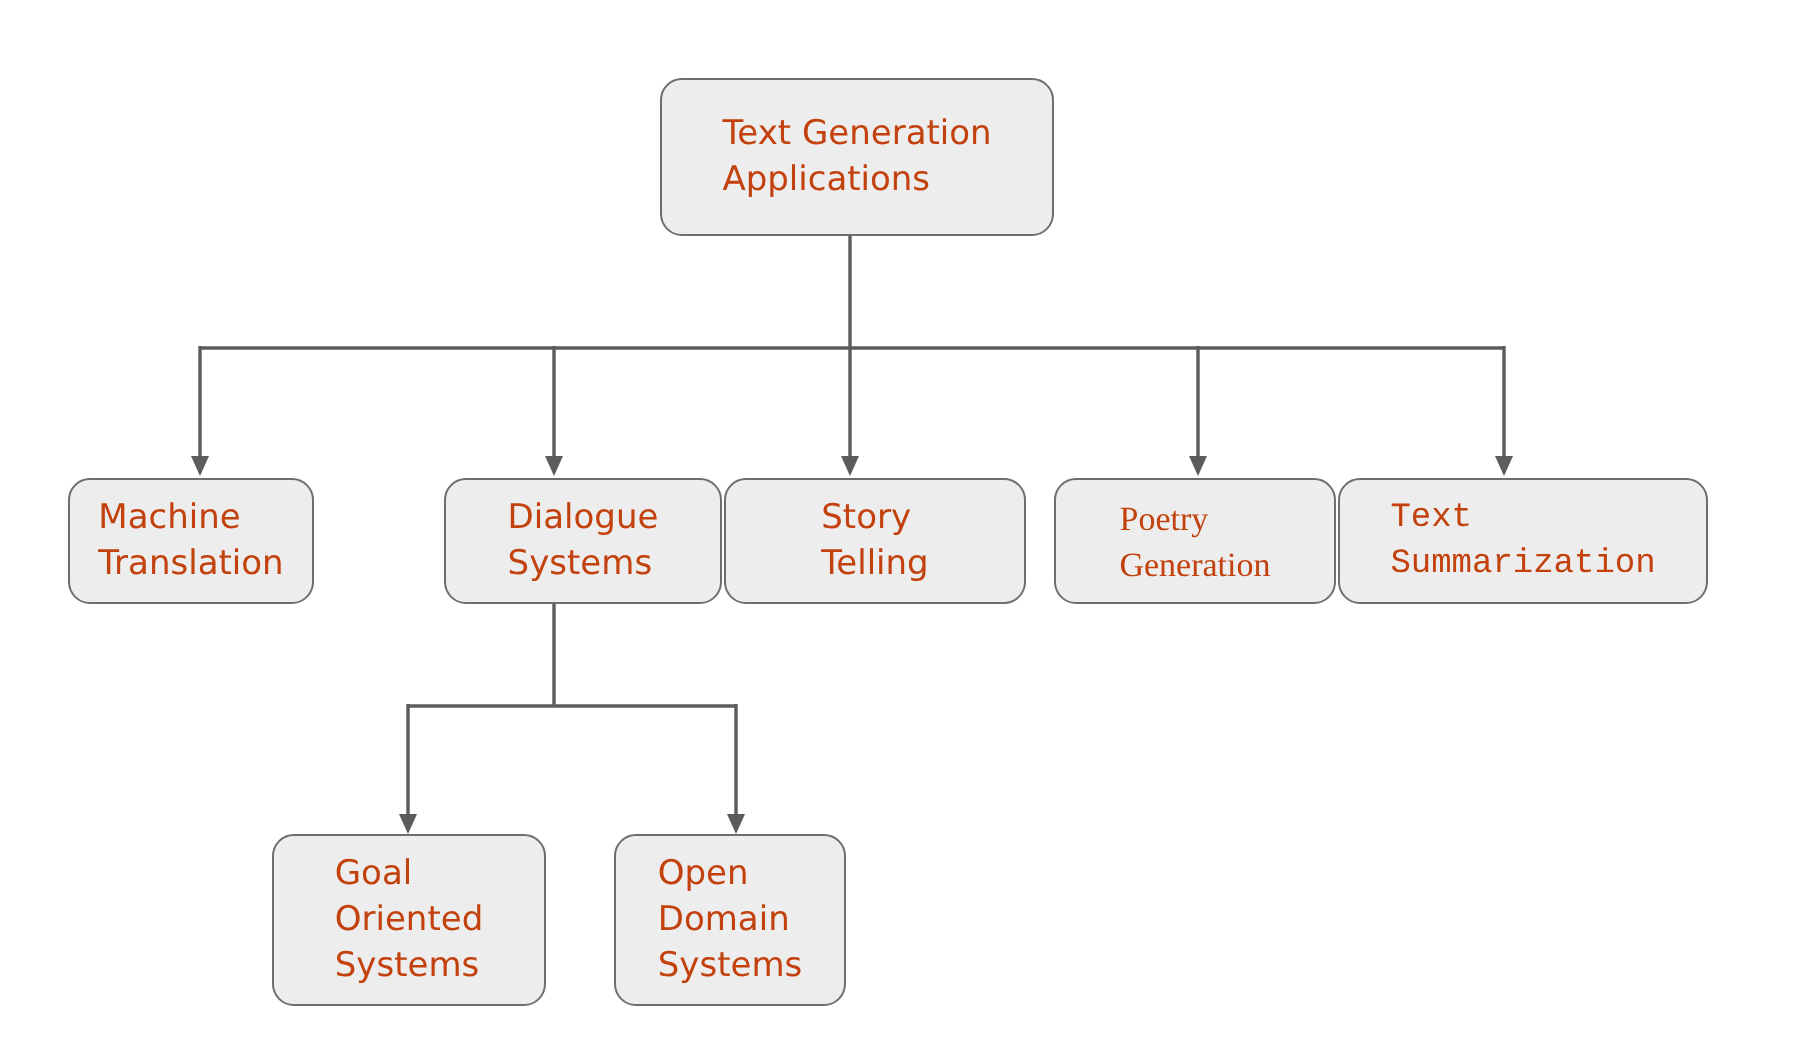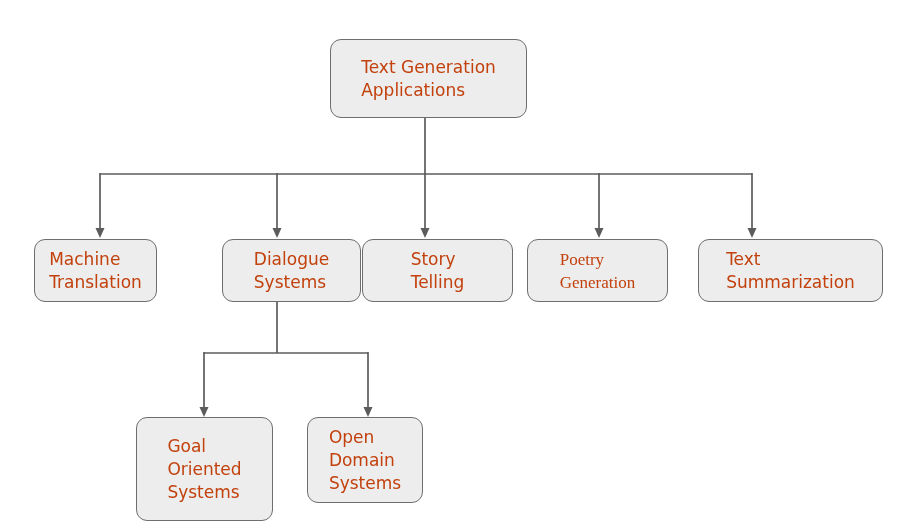--- a/index.html
+++ b/index.html
@@ -43,22 +43,22 @@
     color: #c2410c;
     font-size: 17px;
     line-height: 23px;
     white-space: pre-line;
   }
   .n-root        { left: 330px; top: 39px;  width: 197px; height: 79px; }
   .n-machine     { left: 34px;  top: 239px; width: 123px; height: 63px; }
   .n-dialogue    { left: 208px; top: 239px; width: 139px; height: 63px; margin-left: 14px; }
   .n-story       { left: 362px; top: 239px; width: 151px; height: 63px; }
   .n-poetry      { left: 527px; top: 239px; width: 141px; height: 63px; font-family: Liberation Serif, serif; }
-  .n-summar      { left: 698px; top: 239px; width: 185px; height: 63px; }
-  .n-goal        { left: 136px; top: 417px; width: 137px; height: 104px; }
+  .n-summar      { left: 669px; top: 239px; width: 185px; height: 63px; font-family: Liberation Mono, monospace; }
+  .n-goal        { left: 136px; top: 417px; width: 137px; height: 86px; }
   .n-open        { left: 307px; top: 417px; width: 116px; height: 86px; }
 </style>
 </head>
 <body>
 
 <div class="canvas">
 
   <svg class="connectors" viewBox="0 0 900 531" xmlns="http://www.w3.org/2000/svg">
 
     <g>

